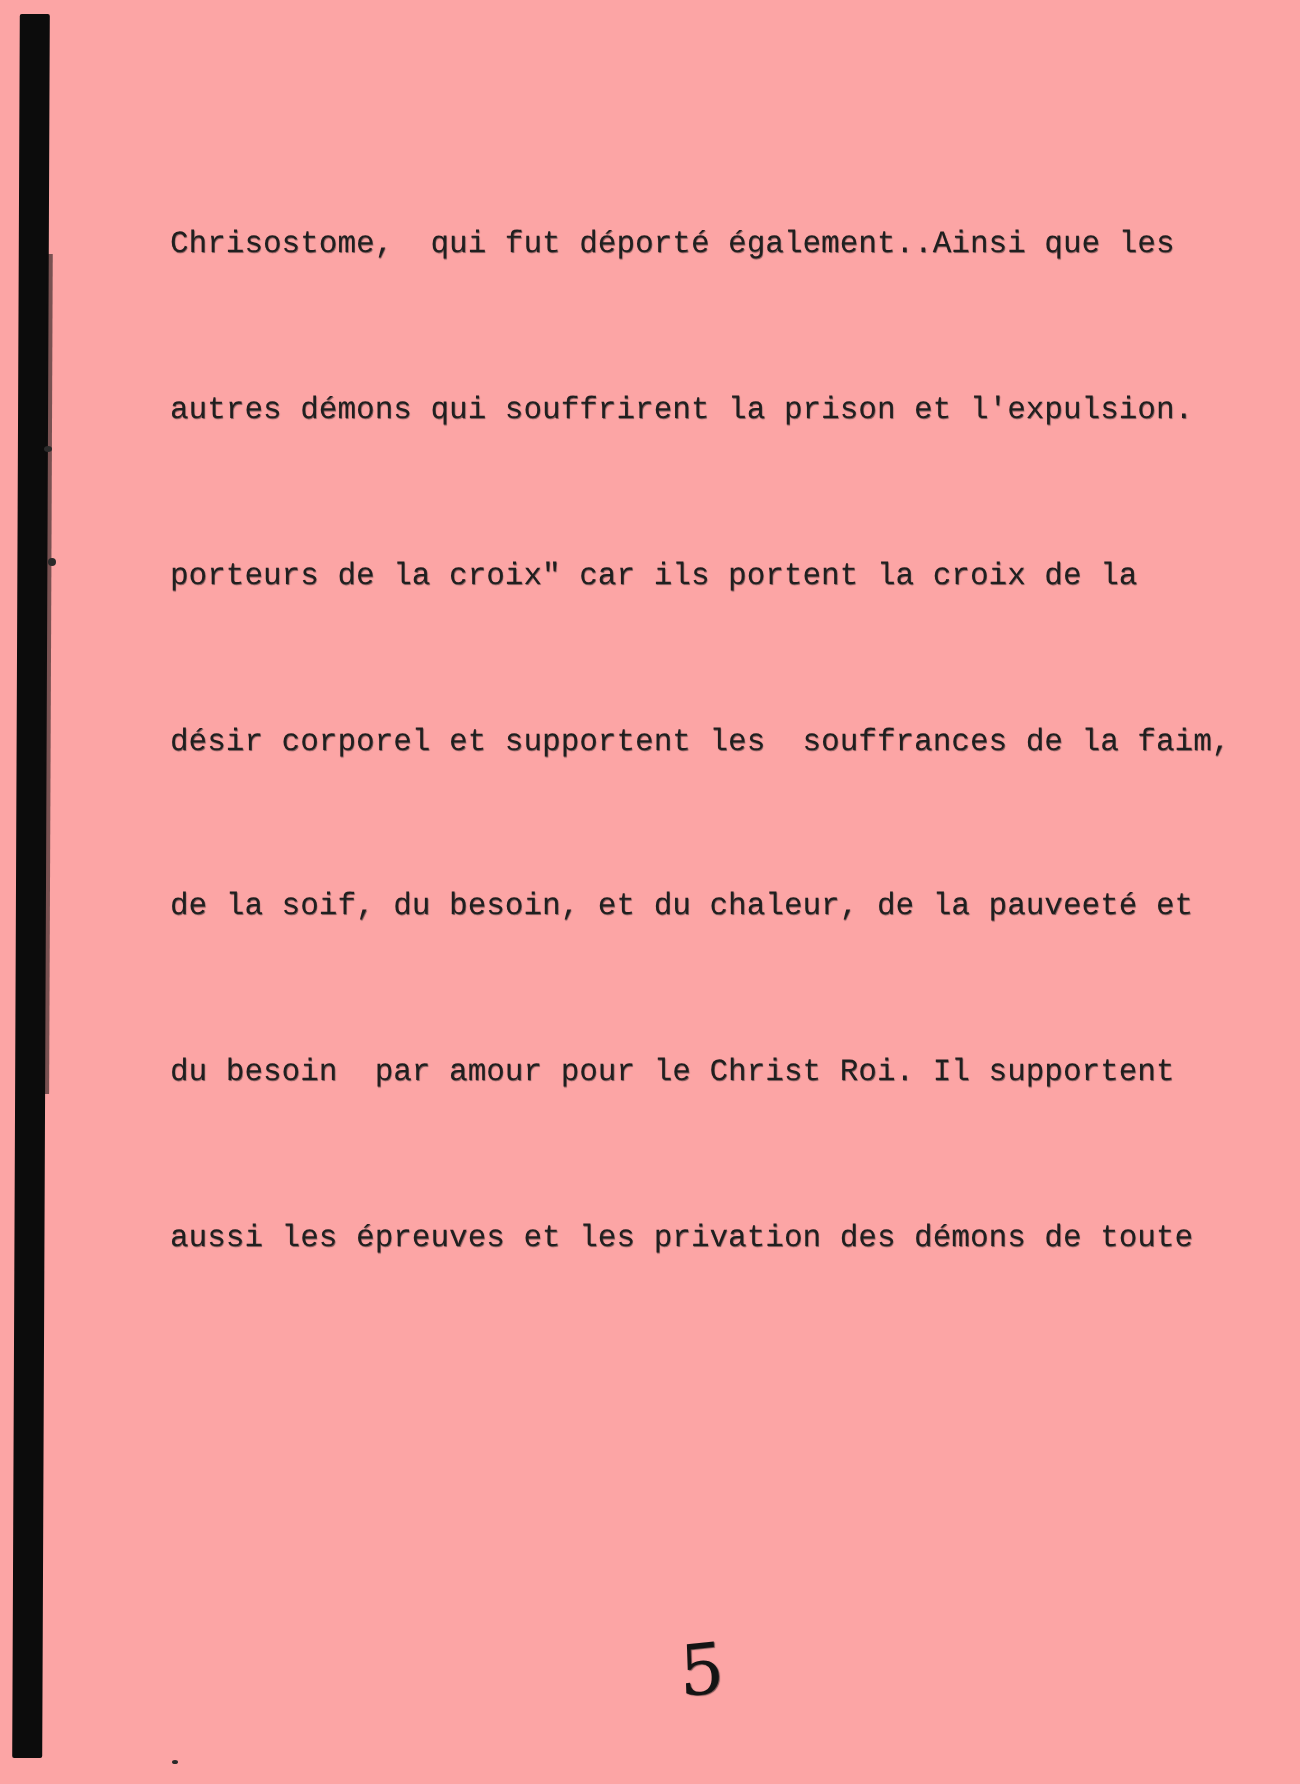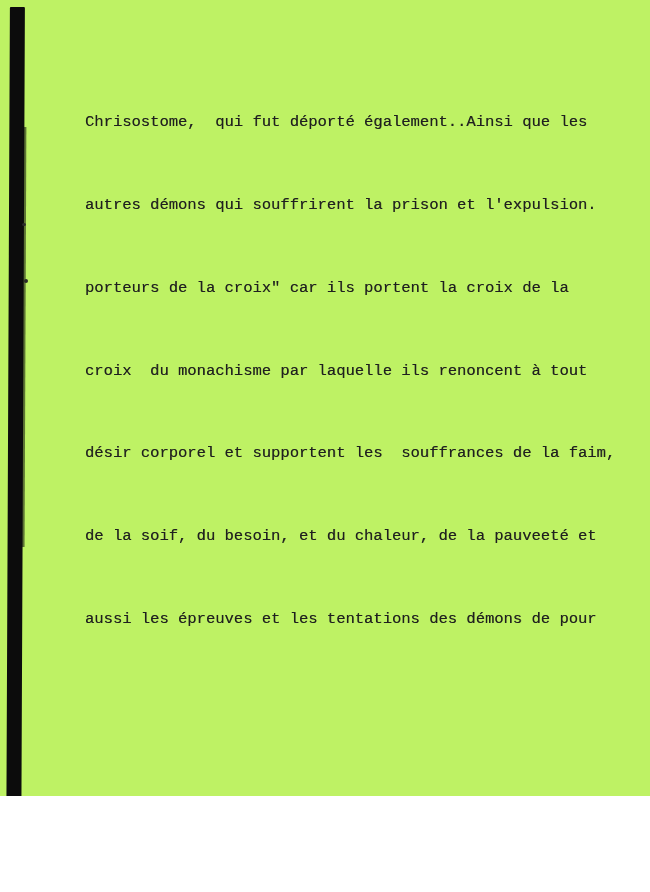--- a/index.html
+++ b/index.html
@@ -3,22 +3,22 @@
 <meta charset="utf-8">
 <style>
   html, body {
     margin: 0;
     padding: 0;
     background: #ffffff;
   }
   .page {
     position: relative;
     width: 650px;
-    height: 796px;
-    background: #bef264;
+    height: 892px;
+    background: #fca5a5;
     overflow: hidden;
   }
   
   .scan-bar {
     position: absolute;
     left: 8px;
     top: 7px;
     width: 15px;
     height: 872px;
     background: #0c0c0c;
@@ -78,24 +78,24 @@
 <div class="page">
   <div class="scan-bar"></div>
   <div class="speck s1"></div>
   <div class="speck s2"></div>
   <div class="speck s3"></div>
 
   <div class="text-block">
     <div class="line">Chrisostome,  qui fut déporté également..Ainsi que les</div>
     <div class="line">autres démons qui souffrirent la prison et l'expulsion.</div>
     <div class="line">porteurs de la croix" car ils portent la croix de la</div>
-    <div class="line">croix  du monachisme par laquelle ils renoncent à tout</div>
     <div class="line">désir corporel et supportent les  souffrances de la faim,</div>
     <div class="line">de la soif, du besoin, et du chaleur, de la pauveeté et</div>
-    <div class="line">aussi les épreuves et les tentations des démons de pour</div>
+    <div class="line">du besoin  par amour pour le Christ Roi. Il supportent</div>
+    <div class="line">aussi les épreuves et les privation des démons de toute</div>
     
 
     
 
     
     
     
     
     
     

